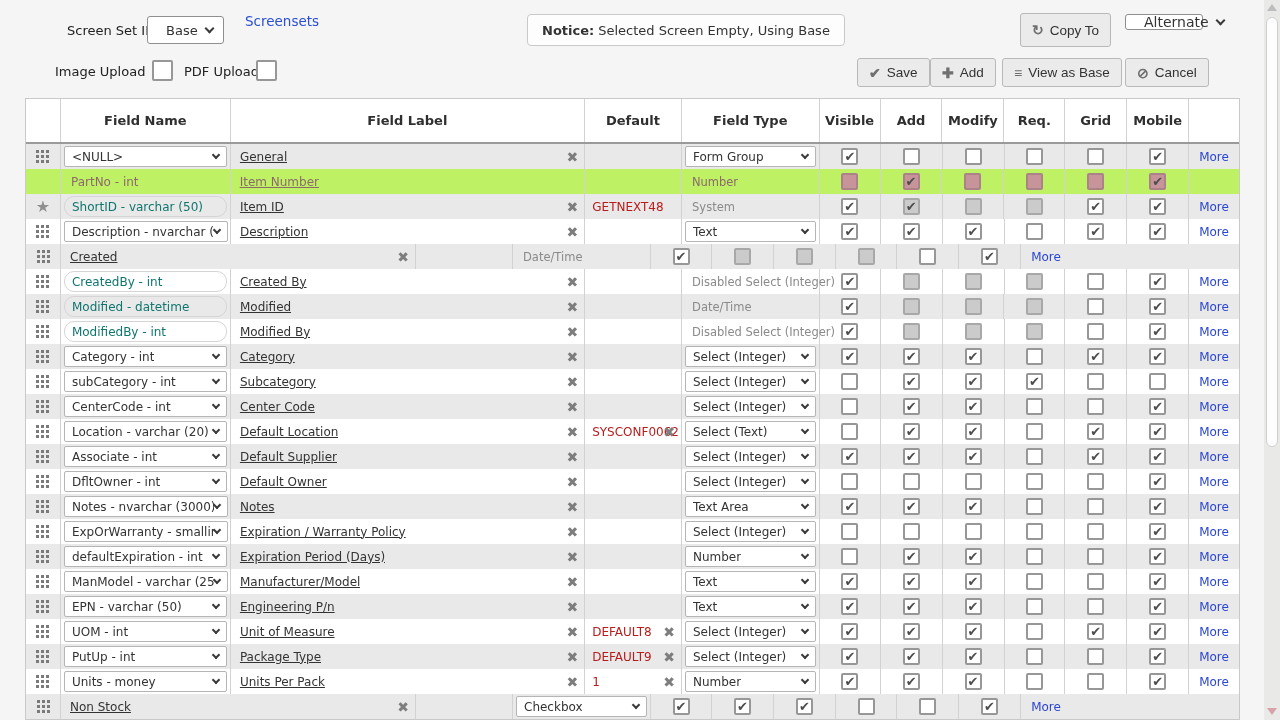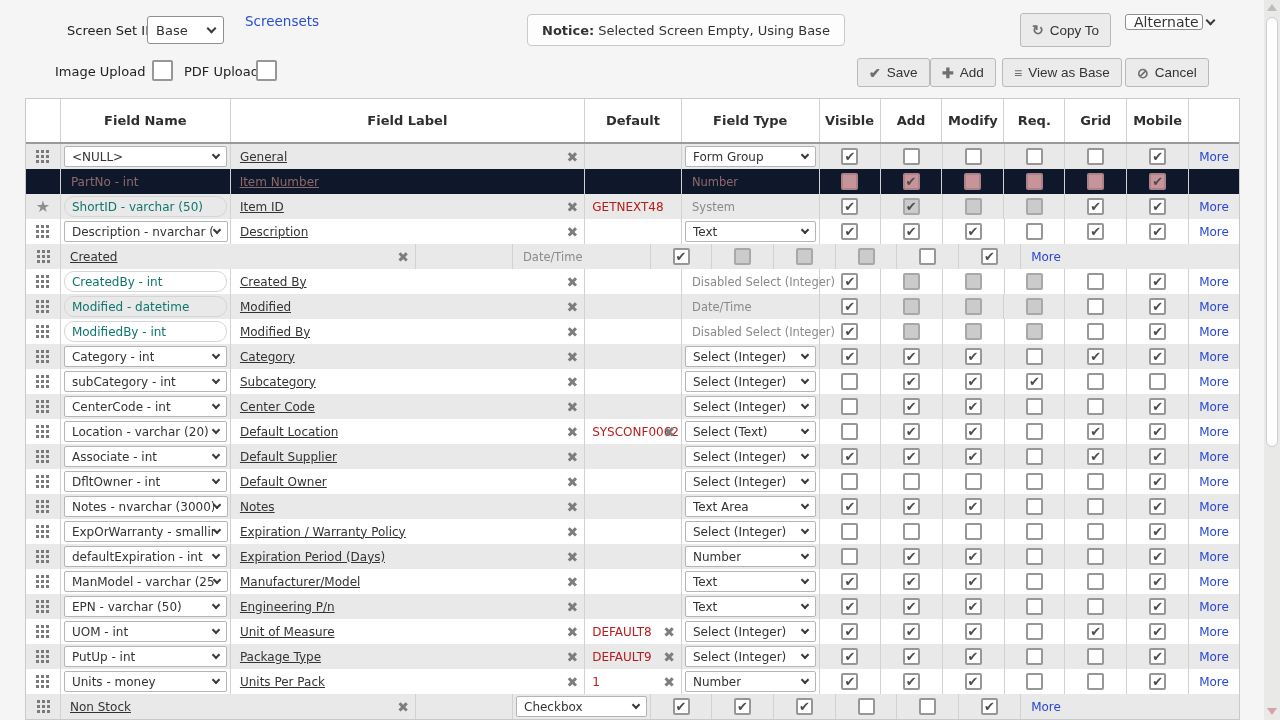--- a/index.html
+++ b/index.html
@@ -4,45 +4,45 @@
 <style>
   * { box-sizing: border-box; margin: 0; padding: 0; }
   html,body { width:1280px; height:720px; overflow:hidden; }
   body { font-family:"DejaVu Sans","Liberation Sans",sans-serif; background:#f5f5f6; position:relative; font-size:12px; color:#333; }
 
   .lbl { font-size:13px; color:#222; position:absolute; }
   .link { position:absolute; color:#2a4fd0; font-size:13.5px; text-decoration:none; cursor:pointer; }
 
   
   .selbox { position:absolute; background:#fff; border:1px solid #8f8f8f; border-radius:3px;
-            display:flex; align-items:center; justify-content:space-between; padding:0 8px; cursor:pointer; }
+            display:flex; align-items:center; justify-content:space-between; padding:0 18px; cursor:pointer; }
   .selbox .chev { margin-left:8px; }
   .chev { width:7px; height:7px; border-right:2px solid #3a3a3a; border-bottom:2px solid #3a3a3a;
           transform:rotate(45deg); display:inline-block; margin-top:-3px; flex:none; }
 
   .notice { position:absolute; left:527px; top:14px; height:32px; background:#fdfdfd; border:1px solid #c9c9c9;
             border-radius:4px; display:flex; align-items:center; padding:0 14px; font-size:13px; color:#333; }
   .notice b { margin-right:4px; }
 
   .btn { position:absolute; height:29px; background:#ebebeb; border:1px solid #b9b9b9; border-radius:3px;
          display:flex; align-items:center; padding:0 11px; font-size:13.5px; color:#333; cursor:pointer; }
   .btn .ico { color:#6f6f6f; margin-right:6px; font-size:14px; font-weight:bold; font-style:normal; }
   .btn-copy { top:13px; left:1020px; height:34px; }
 
   .hcb { position:absolute; width:21px; height:21px; background:#fff; border:2px solid #979797; border-radius:2px; cursor:pointer; }
 
   
   .table { position:absolute; left:25px; top:98px; width:1215px; height:622px; background:#fff;
            border:1px solid #c9c9c9; overflow:hidden; }
-  .thead { display:flex; height:45px; border-bottom:2px solid #9a9a9a; background:#fff;justify-content:center; }
+  .thead { display:flex; height:45px; border-bottom:2px solid #9a9a9a; background:#fff; }
   .thead .cell { display:flex; align-items:center; justify-content:center; font-weight:bold; font-size:13px; color:#2f2f2f; }
   .row { display:flex; height:25px; align-items:center; }
   .row.gray { background:#e9e9e9; }
   .row.white { background:#ffffff; }
-  .row.pink { background:#0f172a;justify-content:flex-end; }
+  .row.pink { background:#bef264; }
   .cell { height:100%; display:flex; align-items:center; border-right:1px solid #d2d2d2; position:relative; }
   .cell:last-child { border-right:none; }
   .c0{width:35px; justify-content:center;} .c1{width:170px;} .c2{width:355px;} .c3{width:97px;}
   .c4{width:138px;} .c5{width:61px;justify-content:center;} .c6{width:62px;justify-content:center;}
   .c7{width:62px;justify-content:center;} .c8{width:61px;justify-content:center;}
   .c9{width:62px;justify-content:center;} .c10{width:62px;justify-content:center;} .c11{width:50px;justify-content:center;}
 
   .dots { width:13px; height:13px; position:relative; cursor:grab; }
   .dots::before { content:""; position:absolute; left:0; top:0; width:3px; height:3px; background:#7a7a7a;
     box-shadow:5px 0 #7a7a7a,10px 0 #7a7a7a,0 5px #7a7a7a,5px 5px #7a7a7a,10px 5px #7a7a7a,0 10px #7a7a7a,5px 10px #7a7a7a,10px 10px #7a7a7a; }

